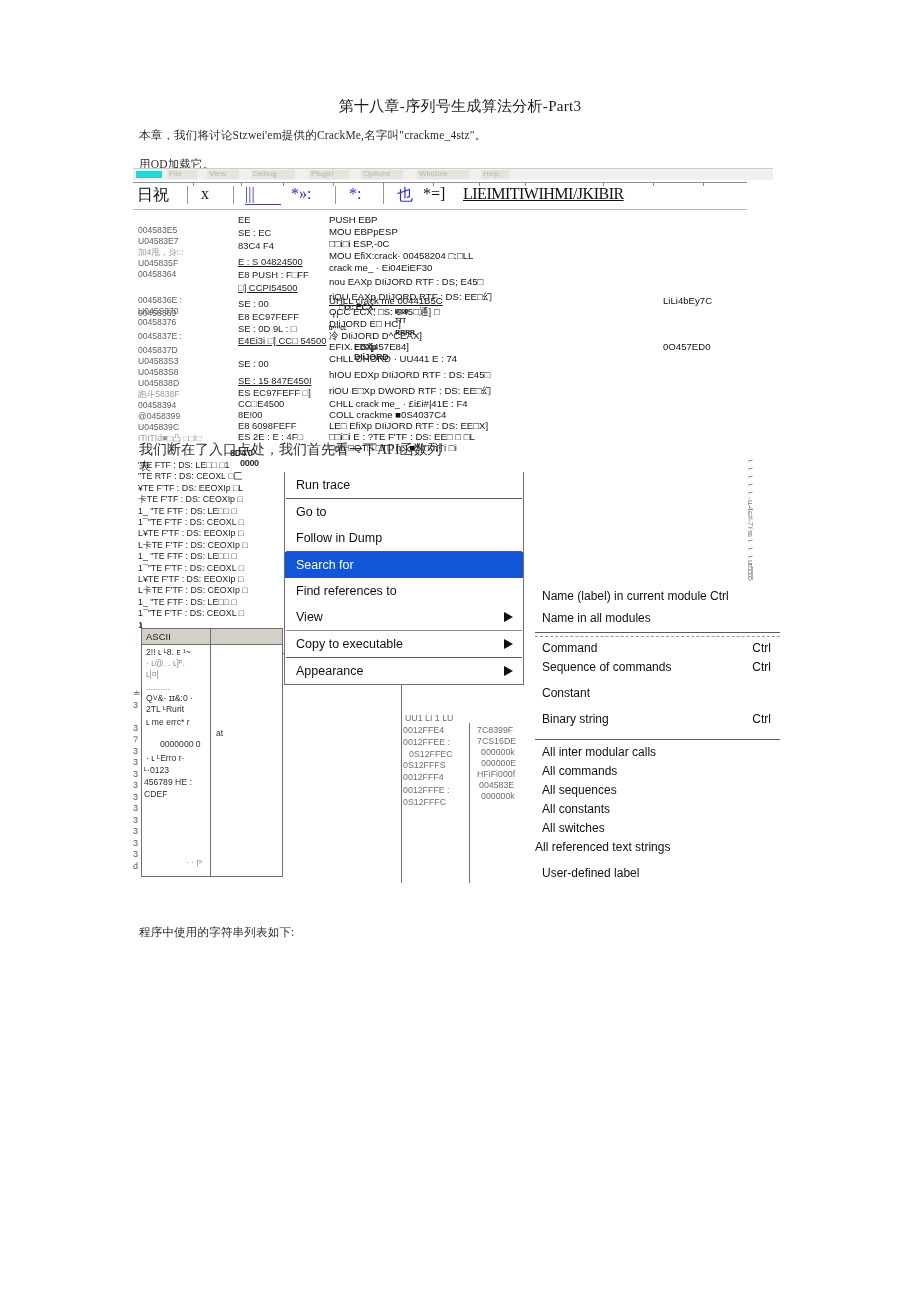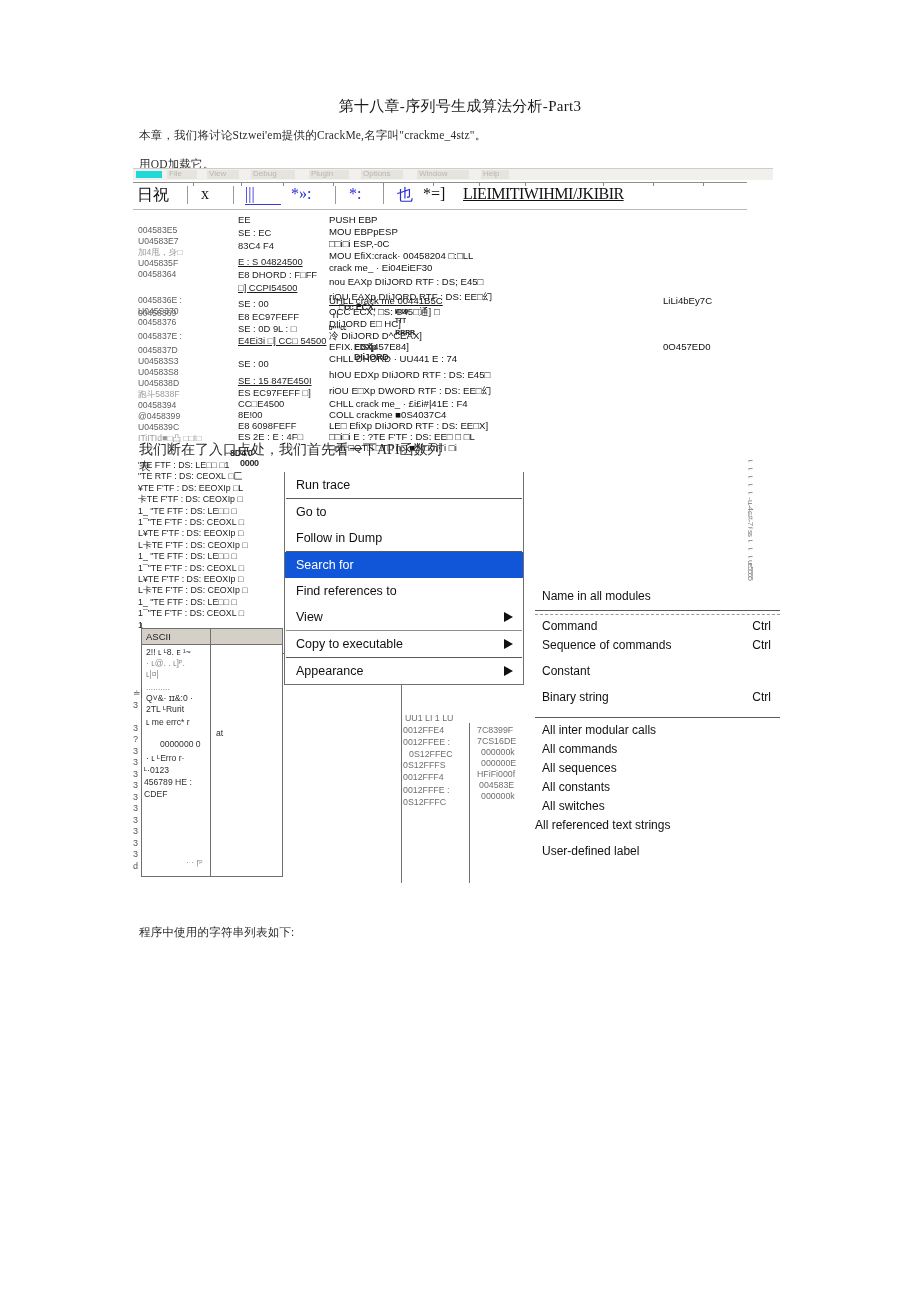--- a/index.html
+++ b/index.html
@@ -242,21 +242,21 @@
       <div class="col-addr faint" style="top:177px;">跑斗5838F</div>
       <div class="col-addr" style="top:188px;">00458394</div>
       <div class="col-addr" style="top:199px;">@0458399</div>
       <div class="col-addr" style="top:210px;">U045839C</div>
       <div class="col-addr faint" style="top:221px;">ITiITId■□凸 □□I□</div>
 
       <div class="col-hex" style="top:2px;">EE</div>
       <div class="col-hex" style="top:15px;">SE : EC</div>
       <div class="col-hex" style="top:28px;">83C4 F4</div>
       <div class="col-hex u" style="top:44px;">E : S 04824500</div>
-      <div class="col-hex" style="top:57px;">E8 DHORD : F□FF</div>
+      <div class="col-hex" style="top:57px;">E8 PUSH : F□FF</div>
       <div class="col-hex u" style="top:70px;">□] CCPI54500</div>
       <div class="col-hex" style="top:86px;">SE : 00</div>
       <div class="col-hex" style="top:99px;">E8 EC97FEFF</div>
       <div class="col-hex" style="top:111px;">SE : 0D 9L : □</div>
       <div class="col-hex u" style="top:123px;width:116px;white-space:normal;line-height:11px;">E4Ei3i □] CC□ 54500</div>
       <div class="col-hex" style="top:146px;">SE : 00</div>
       <div class="col-hex u" style="top:163px;">SE : 15 847E450I</div>
       <div class="col-hex" style="top:175px;width:120px;white-space:normal;line-height:11px;">ES EC97FEFF □] CC□E4500</div>
       <div class="col-hex" style="top:197px;">8E!00</div>
       <div class="col-hex" style="top:208px;">E8 6098FEFF</div>
@@ -391,20 +391,21 @@
       <span class="arrow"></span>
     </div>
     <div class="msep"></div>
     <div class="mi">
       <span>Appearance</span>
       <span class="arrow"></span>
     </div>
   </div>
 
   <div class="submenu">
+    <div class="si">Name (label) in current module Ctrl</div>
     <div class="si">Name in all modules</div>
     <div class="ssep"></div>
     <div class="ssep dash"></div>
     <div class="si tight">
       <span>Command</span>
       <span class="key">Ctrl</span>
     </div>
     <div class="si tight">
       <span>Sequence of commands</span>
       <span class="key">Ctrl</span>

